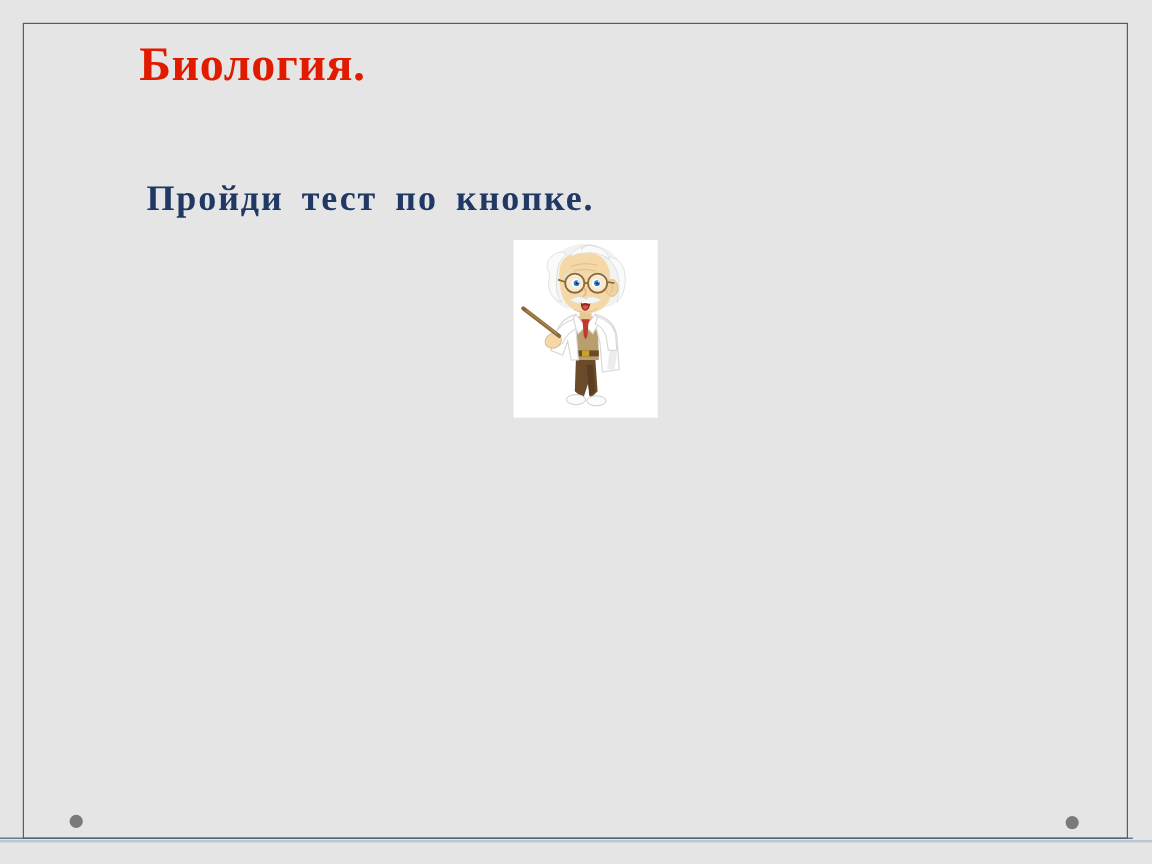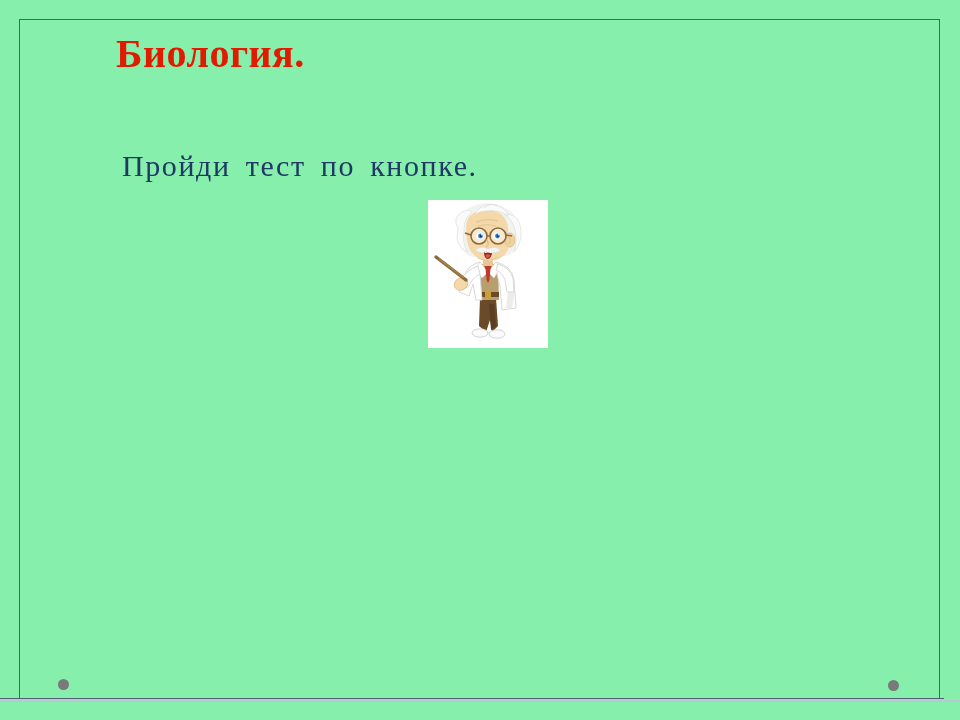--- a/index.html
+++ b/index.html
@@ -5,21 +5,21 @@
 <style>
   html, body {
     margin: 0;
     padding: 0;
     background: #ffffff;
   }
   #slide {
     position: relative;
     width: 960px;
     height: 720px;
-    background: #86efac;
+    background: #e5e5e5;
     overflow: hidden;
     font-family: "Liberation Serif", "DejaVu Serif", serif;
   }
 
   
   #frame-border {
     position: absolute;
     left: 19px;
     top: 19px;
     width: 921px;
@@ -67,21 +67,21 @@
     color: #e01b00;
     letter-spacing: 0.5px;
     white-space: nowrap;
   }
   #subtitle {
     position: absolute;
     left: 122px;
     top: 148px;
     margin: 0;
     font-size: 30px;
-    font-weight: normal;
+    font-weight: bold;
     line-height: 1.2;
     color: #1f3864;
     letter-spacing: 1.6px;
     word-spacing: 6px;
     white-space: nowrap;
     text-align: center;
   }
 
   
   #professor-image {

